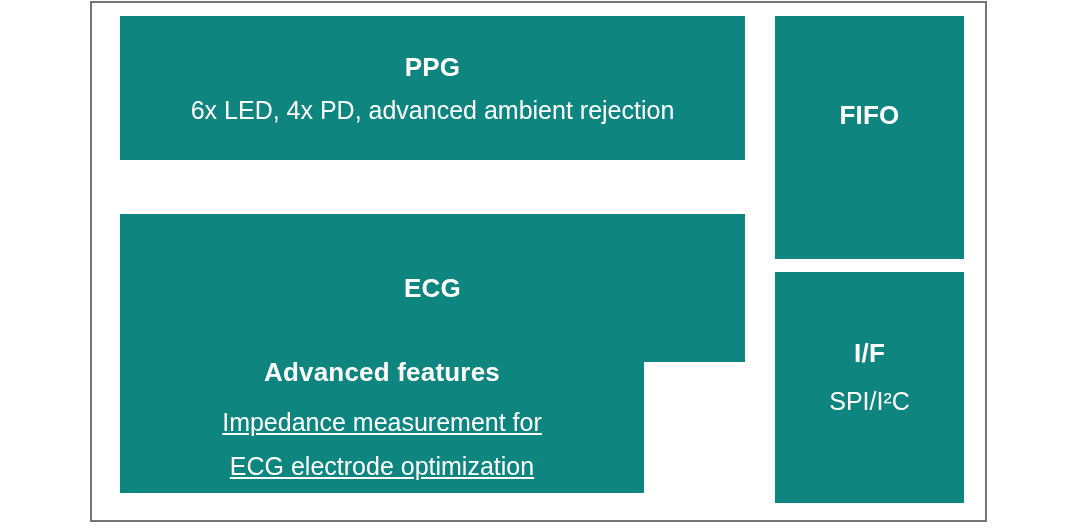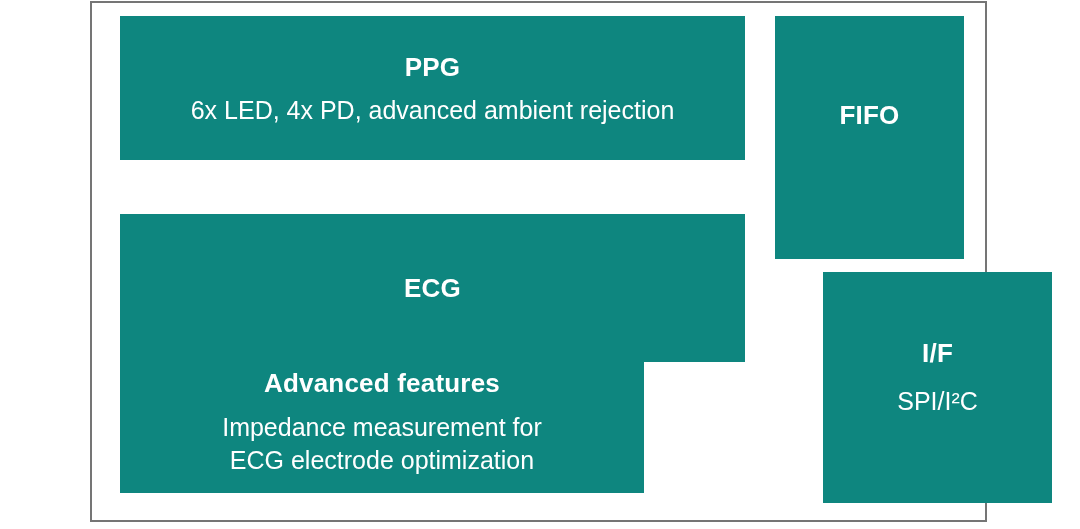--- a/index.html
+++ b/index.html
@@ -38,28 +38,28 @@
   .block-title {
     font-weight: bold;
     font-size: 26px;
     line-height: 30px;
     letter-spacing: 0.2px;
   }
   .block-line {
     font-size: 25px;
     line-height: 30px;
   }
-  .block-line.multi { white-space: pre-line; line-height: 33px; }
+  .block-line.multi { white-space: pre-line; line-height: 44px; text-decoration: underline; }
   .left-col { gap: 13px; }
   #ppg-block { left: 120px; top: 16px;  width: 625px; height: 144px; }
   #ecg-block { left: 120px; top: 190px; width: 625px; height: 148px; margin-top: 24px; }
   #adv-block { left: 120px; top: 352px; width: 524px; height: 141px; }
   .right-col { gap: 18px; }
   #fifo-block { left: 775px; top: 16px;  width: 189px; height: 243px; padding-bottom: 46px; }
-  #if-block   { left: 775px; top: 272px; width: 229px; height: 231px; padding-bottom: 22px; margin-left: 48px; }
+  #if-block   { left: 775px; top: 272px; width: 189px; height: 231px; padding-bottom: 22px; }
 </style>
 </head>
 <body>
 
 <div class="page">
   <div class="frame"></div>
 
   <div class="block left-col" id="ppg-block">
     <div class="block-title">PPG</div>
     <div class="block-line">6x LED, 4x PD, advanced ambient rejection</div>

